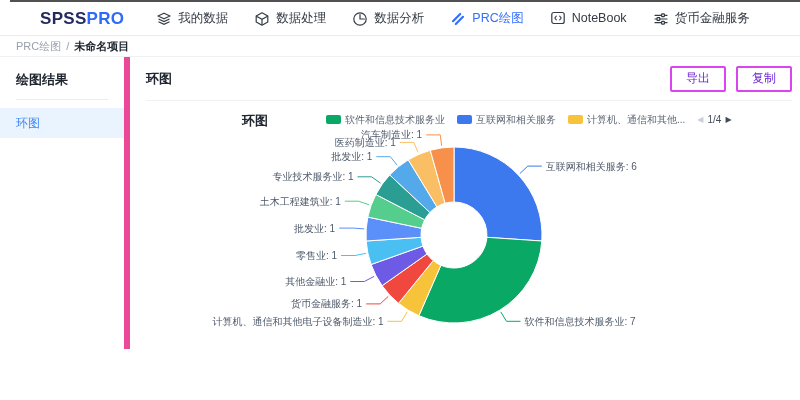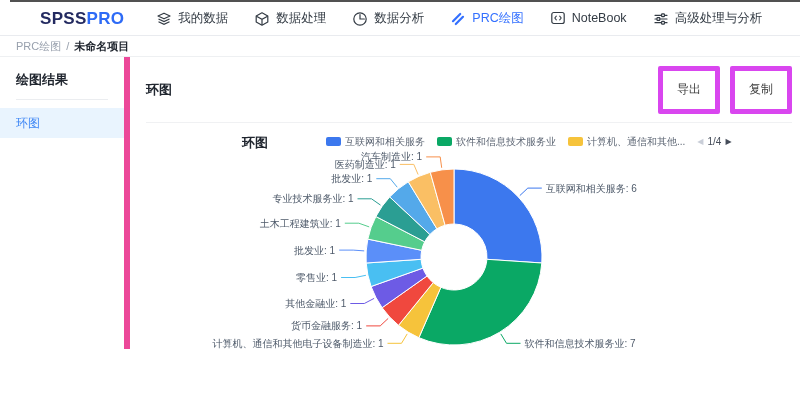--- a/index.html
+++ b/index.html
@@ -32,21 +32,21 @@
   .sidebar { width:130px; border-right:6px solid #ec4899; padding-top:12px; flex:none; }
   .sidebar-title { font-size:13px; font-weight:700; color:#20262f; padding:2px 16px 10px; }
   .sidebar-divider { height:1px; background:#ebedf0; margin:0 16px 8px; }
   .sidebar-item { height:30px; line-height:30px; padding-left:16px; font-size:12px; cursor:pointer; color:#333; }
   .sidebar-item.active { background:#e9f4fe; color:#3f87f5; }
 
   .main { flex:1; display:flex; flex-direction:column; min-width:0; }
   .main-header { display:flex; align-items:center; justify-content:space-between; margin:0 8px 0 16px; padding:9px 0 8px; border-bottom:1px solid #f0f1f3; }
   .main-title { font-size:13px; font-weight:700; color:#20262f; }
   .header-buttons { display:flex; gap:10px; }
-  .btn { font-size:12px; color:#404040; background:#fff; border:5px solid #d946ef; border-radius:2px; padding:11px 14px; cursor:pointer; font-family:inherit; line-height:1.3; }
+  .btn { font-size:12px; color:#6d28d9; background:#fff; border:2px solid #d946ef; border-radius:2px; padding:3px 14px; cursor:pointer; font-family:inherit; line-height:1.3; }
 
   .chart-region { position:relative; flex:1; }
   .chart-title { position:absolute; left:112px; top:11px; font-size:13px; font-weight:700; color:#20262f; z-index:2; }
   .legend { position:absolute; left:196px; top:12px; display:flex; align-items:center; gap:12px; z-index:2; }
   .legend-item { display:flex; align-items:center; gap:4px; font-size:10px; color:#5d6674; cursor:pointer; white-space:nowrap; }
   .legend-swatch { width:15px; height:9px; border-radius:2px; display:inline-block; background:#ccc; }
   .legend-pager { display:flex; align-items:center; gap:4px; font-size:10px; color:#454c59; }
   .pager-prev { color:#c9ced8; font-size:8px; cursor:pointer; }
   .pager-next { color:#454c59; font-size:8px; cursor:pointer; }
   .chart-svg { position:absolute; left:0; top:0; }
@@ -115,21 +115,21 @@
             <g stroke="#333b44" stroke-width="1.2" stroke-linecap="round">
               <path d="M2 4.3h12M2 8h12M2 11.7h12"></path>
             </g>
             <g fill="#fff" stroke="#333b44" stroke-width="1.2">
               <rect x="8.6" y="2.9" width="2.8" height="2.8" rx="0.6"></rect>
               <rect x="4" y="6.6" width="2.8" height="2.8" rx="0.6"></rect>
               <rect x="8.6" y="10.3" width="2.8" height="2.8" rx="0.6"></rect>
             </g>
           </svg>
         </span>
-      <span>高级处理与分析</span>
+      <span>货币金融服务</span>
     </div>
 
   </nav>
 
 </header>
 
 <div class="breadcrumb">
   <span class="crumb-parent">PRC绘图</span>
   <span class="crumb-sep">/</span>
   <span class="crumb-current">未命名项目</span>
@@ -149,26 +149,26 @@
         <button class="btn">导出</button>
         <button class="btn">复制</button>
       </span>
     </div>
 
     <div class="chart-region">
       <span class="chart-title">环图</span>
 
       <div class="legend">
         <span class="legend-item">
+          <span class="legend-swatch" style="background: rgb(10, 168, 101);"></span>
+          <span>软件和信息技术服务业</span>
+        </span>
+        <span class="legend-item">
           <span class="legend-swatch" style="background: rgb(60, 120, 238);"></span>
           <span>互联网和相关服务</span>
-        </span>
-        <span class="legend-item">
-          <span class="legend-swatch" style="background: rgb(10, 168, 101);"></span>
-          <span>软件和信息技术服务业</span>
         </span>
         <span class="legend-item">
           <span class="legend-swatch" style="background: rgb(246, 195, 59);"></span>
           <span>计算机、通信和其他...</span>
         </span>
         <span class="legend-pager">
           <span class="pager-prev">◀</span>
           <span>1/4</span>
           <span class="pager-next">▶</span>
         </span>

